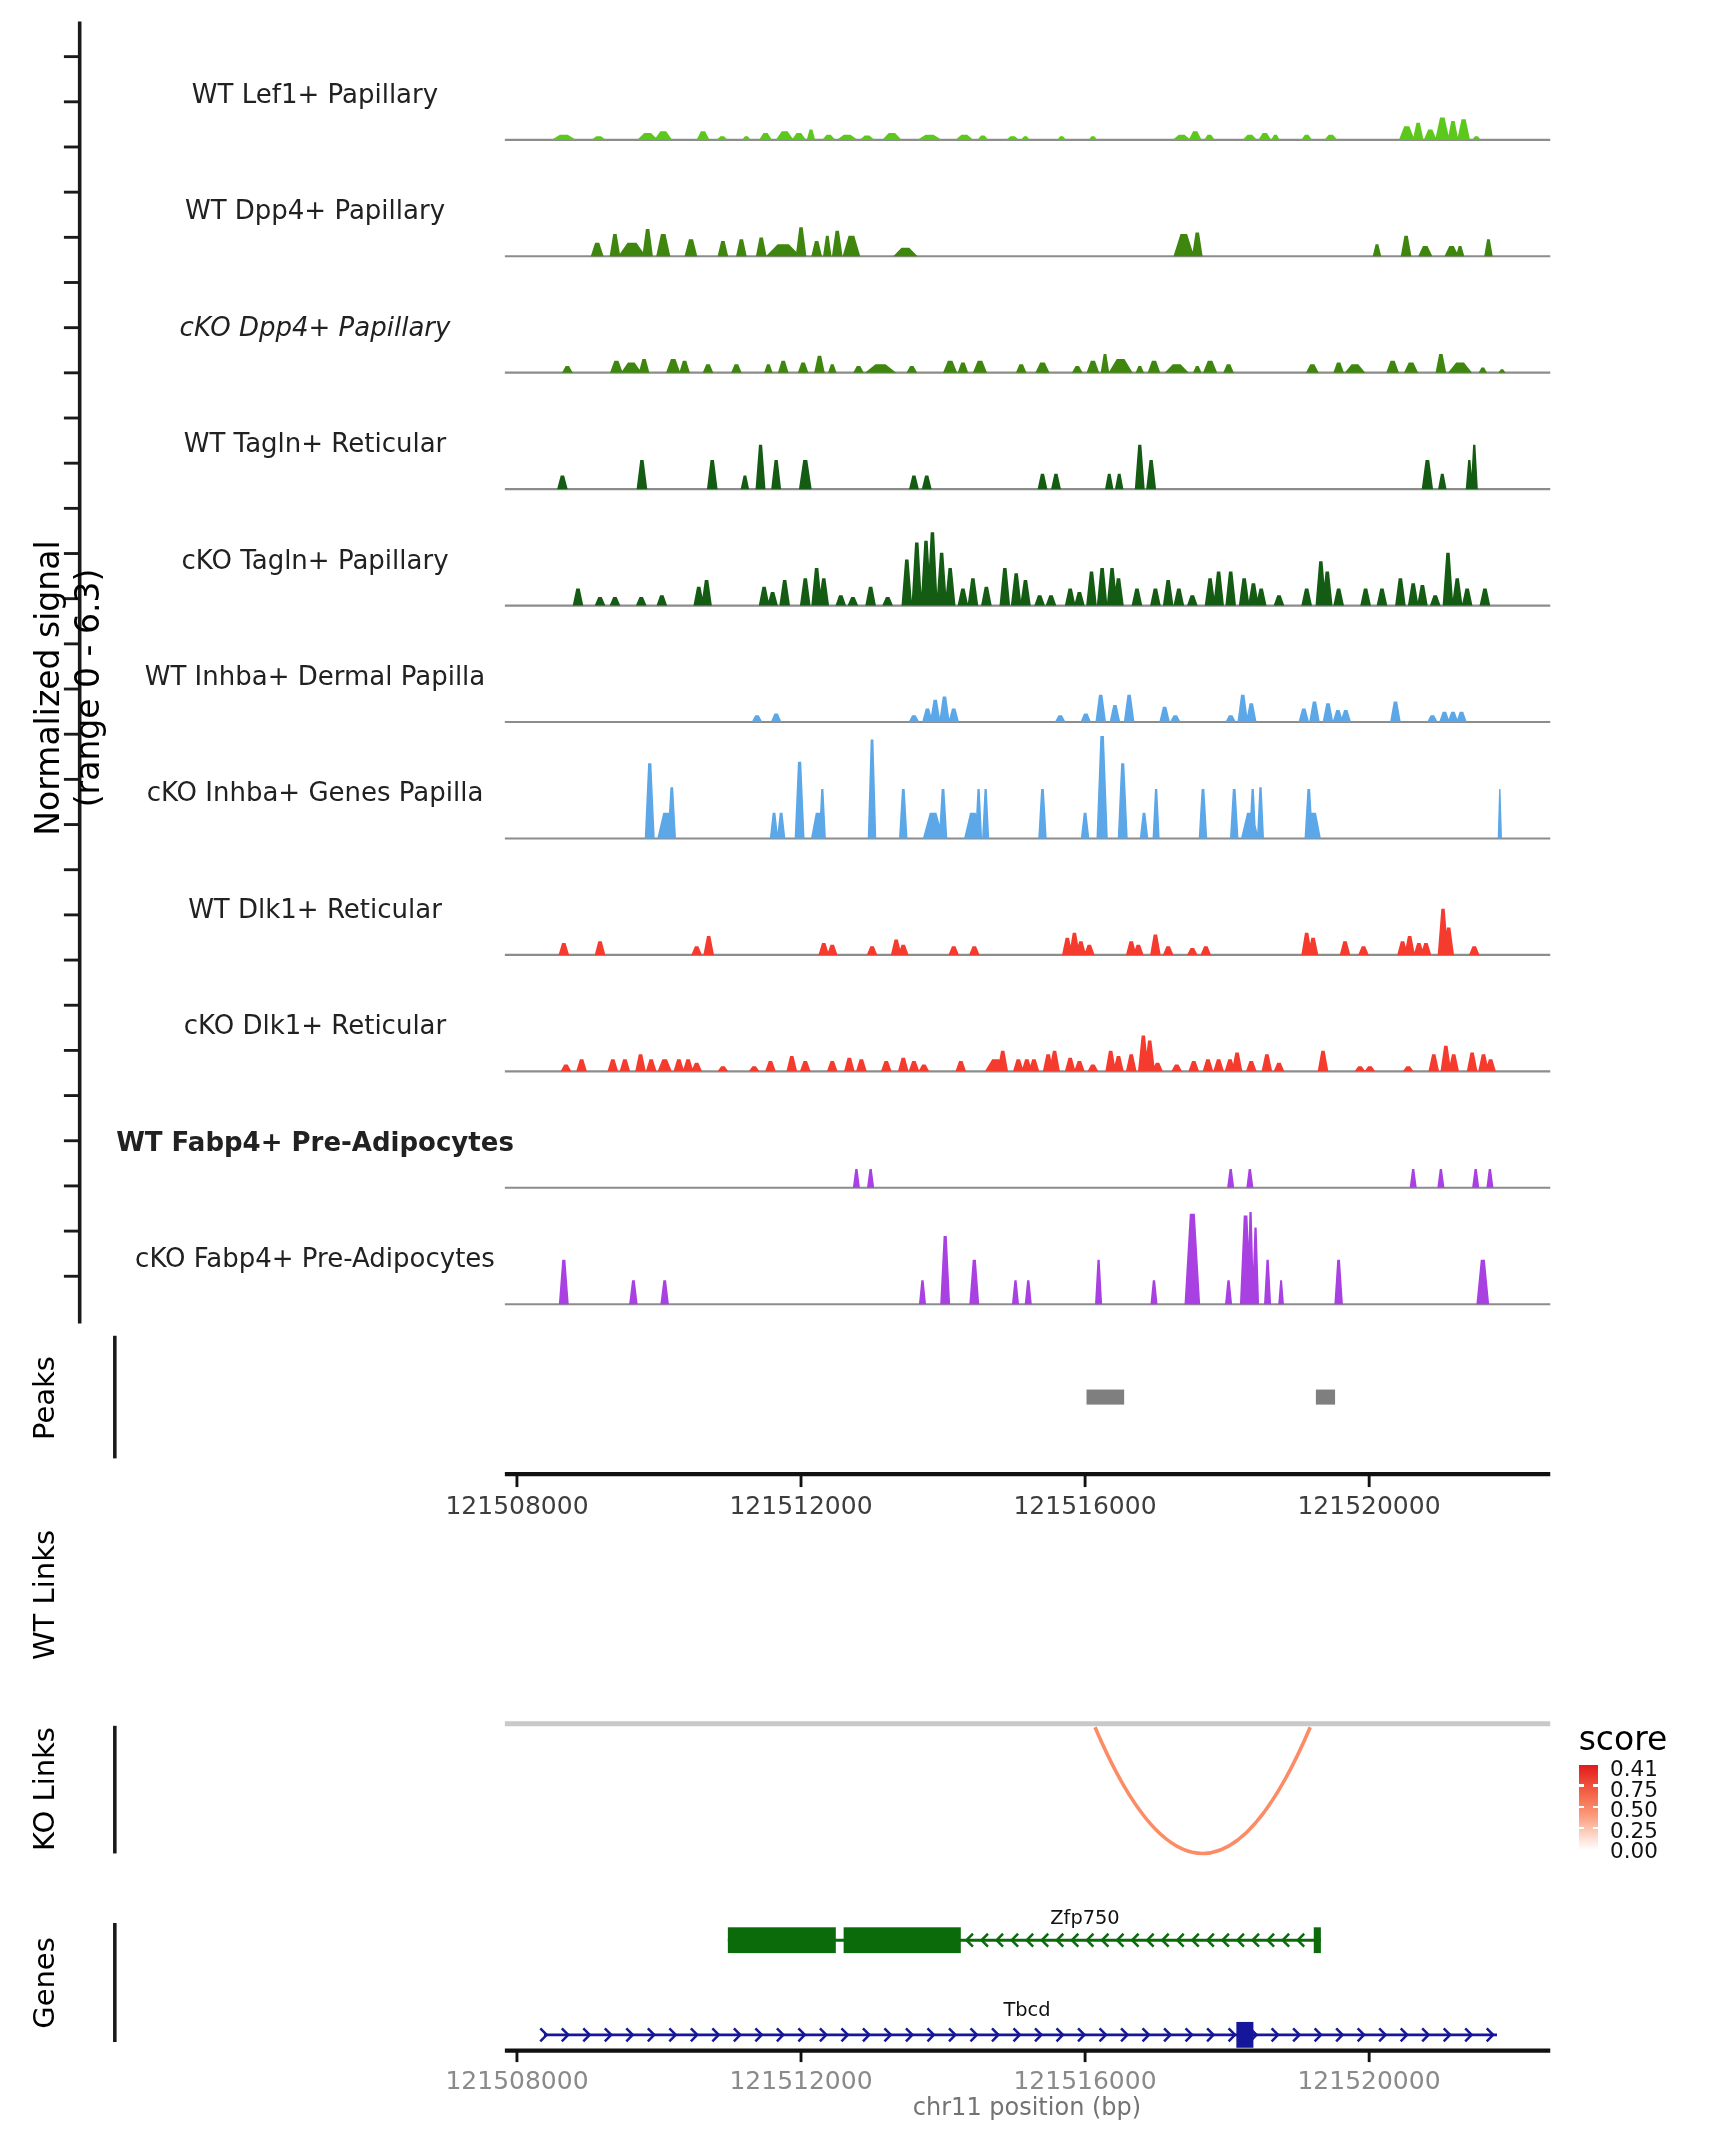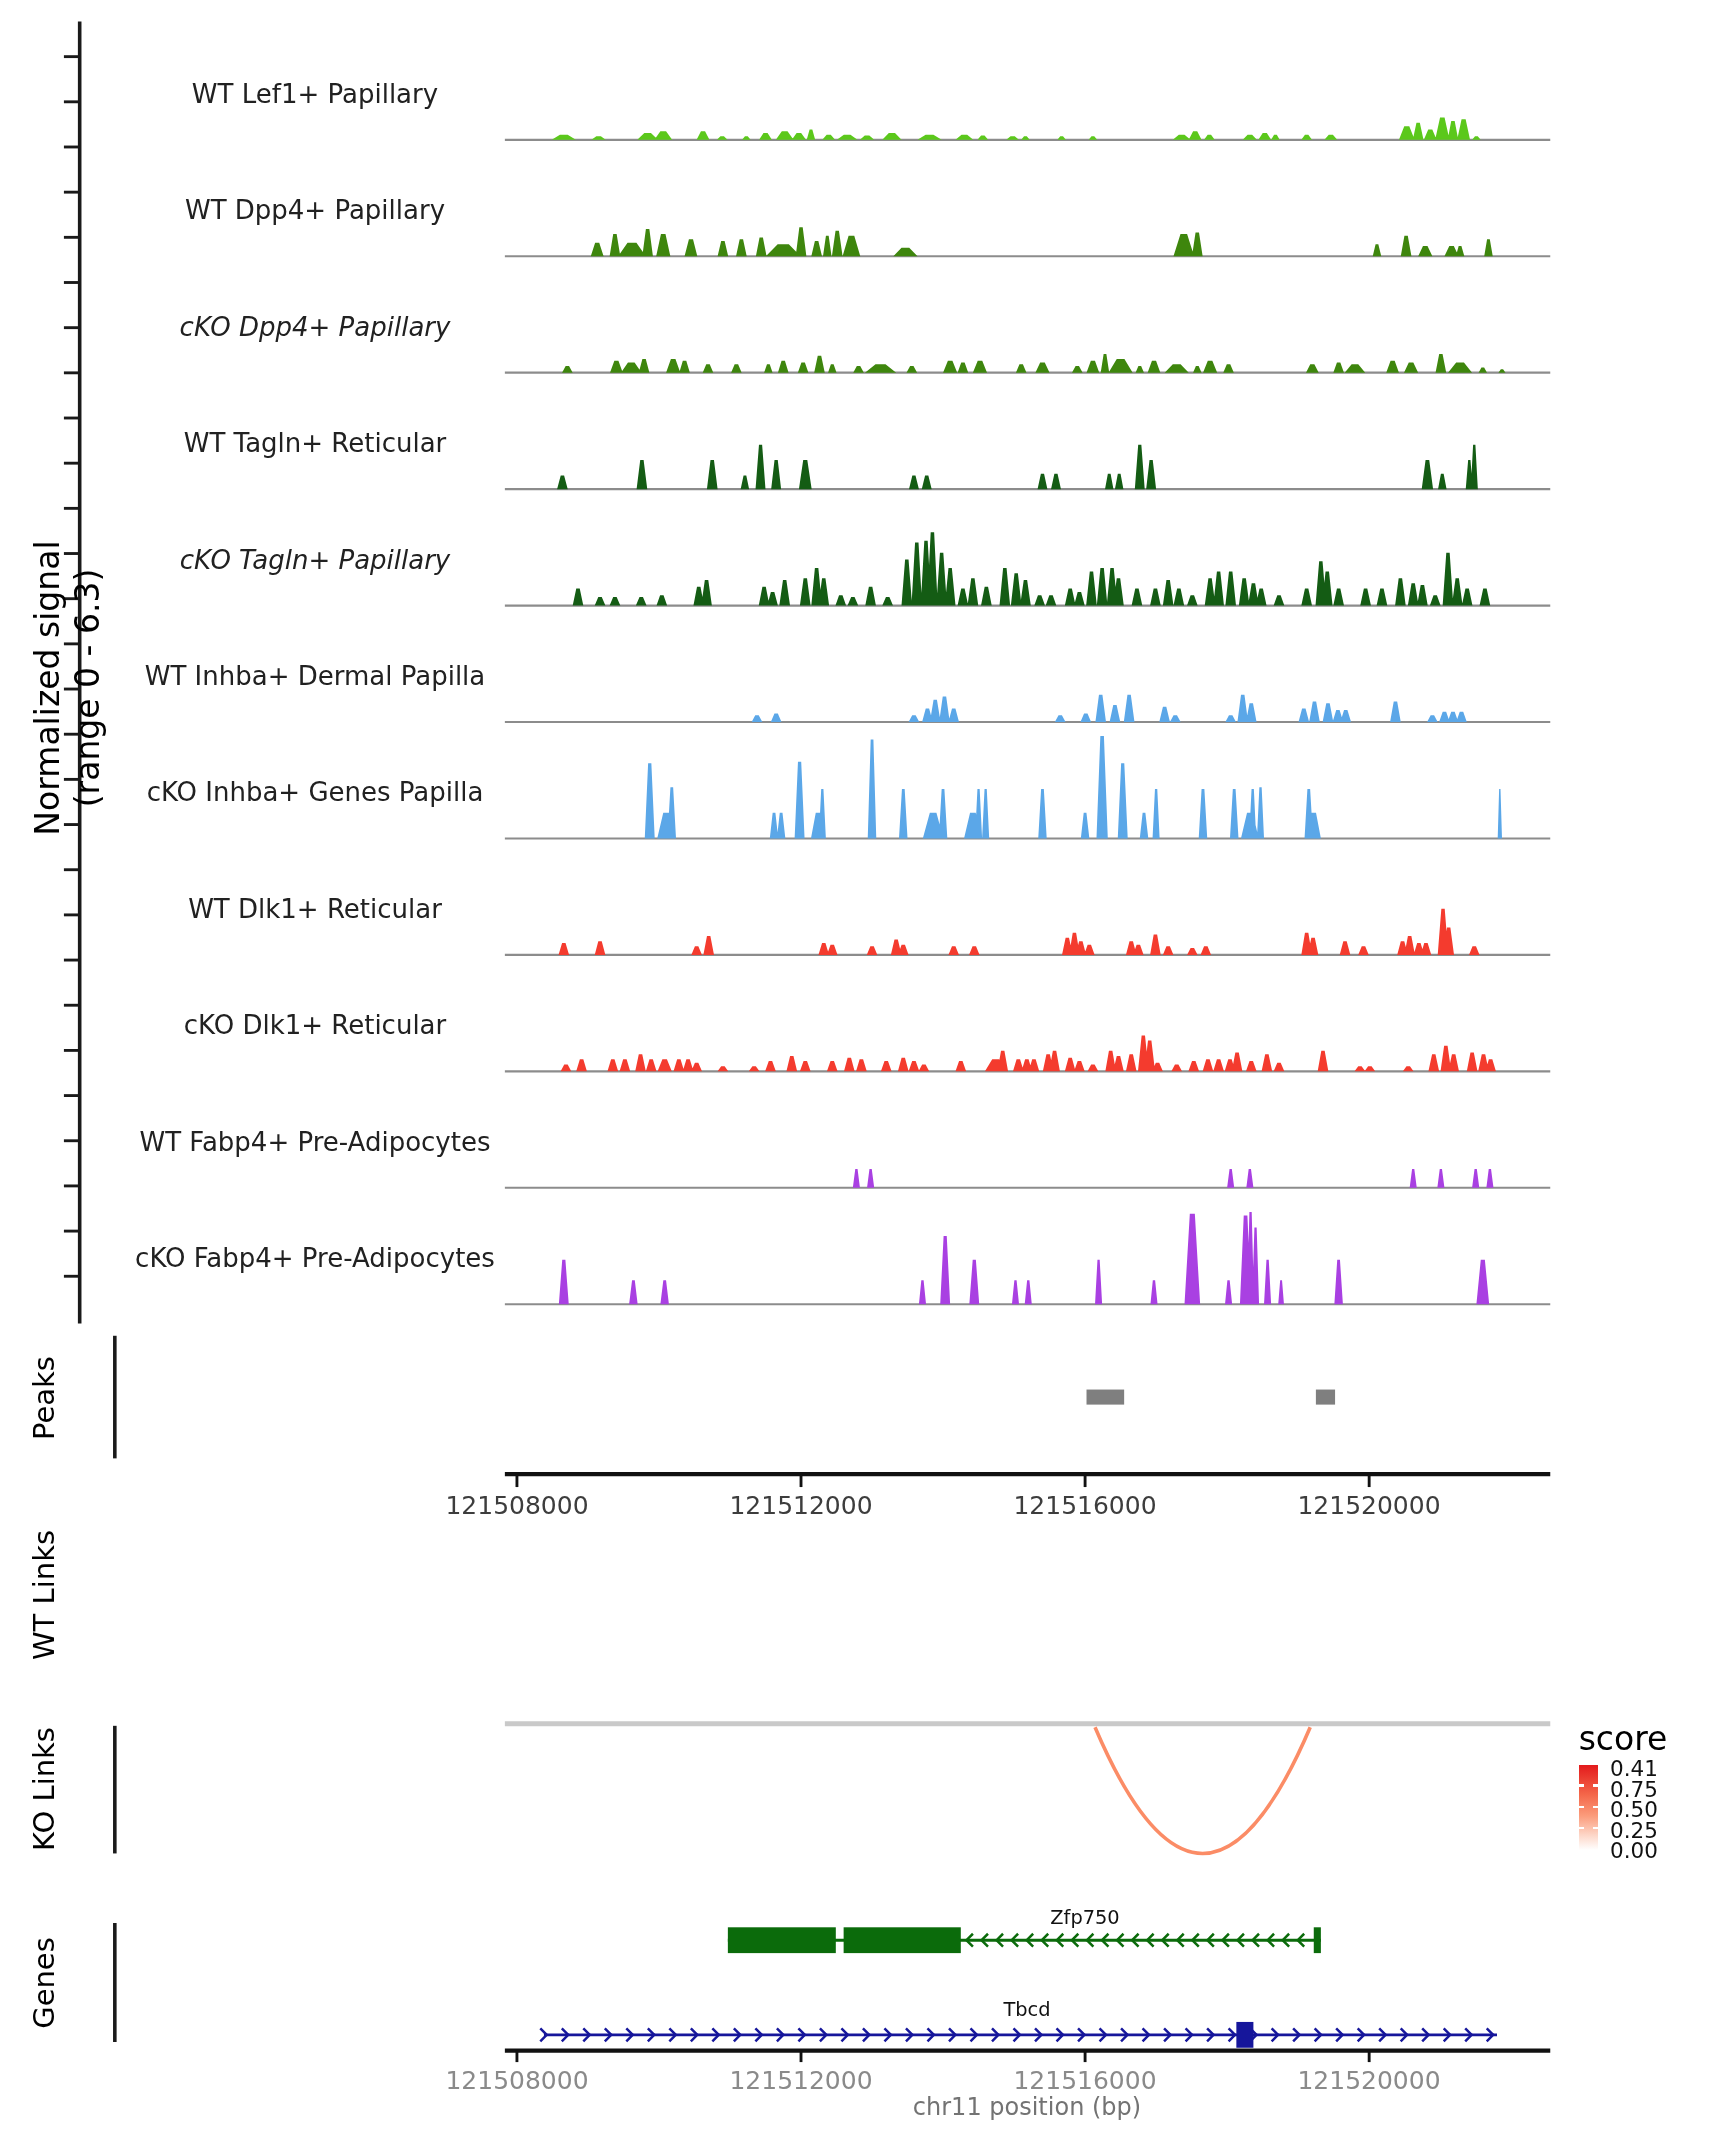--- a/index.html
+++ b/index.html
@@ -134,26 +134,26 @@
     <div class="legend-tick" style="top:1789px">0.75</div>
     <div class="legend-tick" style="top:1809px">0.50</div>
     <div class="legend-tick" style="top:1830px">0.25</div>
     <div class="legend-tick" style="top:1850px">0.00</div>
   </div>
 
 <div class="track-label" style="left: 315px; top: 79px;">WT Lef1+ Papillary</div>
     <div class="track-label" style="left: 315px; top: 195px; text-align: right;">WT Dpp4+ Papillary</div>
     <div class="track-label" style="left: 315px; top: 312px; font-style: italic;">cKO Dpp4+ Papillary</div>
     <div class="track-label" style="left: 315px; top: 428px;">WT Tagln+ Reticular</div>
-    <div class="track-label" style="left: 315px; top: 545px; font-style: italic;">cKO Tagln+ Papillary</div>
+    <div class="track-label" style="left: 315px; top: 545px;">cKO Tagln+ Papillary</div>
     <div class="track-label" style="left: 315px; top: 661px;">WT Inhba+ Dermal Papilla</div>
     <div class="track-label" style="left: 315px; top: 777px;">cKO Inhba+ Genes Papilla</div>
     <div class="track-label" style="left: 315px; top: 894px;">WT Dlk1+ Reticular</div>
     <div class="track-label" style="left: 315px; top: 1010px;">cKO Dlk1+ Reticular</div>
-    <div class="track-label" style="left: 315px; top: 1127px;">WT Fabp4+ Pre-Adipocytes</div>
+    <div class="track-label" style="left: 315px; top: 1127px; font-weight: bold;">WT Fabp4+ Pre-Adipocytes</div>
     <div class="track-label" style="left: 315px; top: 1243px;">cKO Fabp4+ Pre-Adipocytes</div>
     <div class="tick-label ruler-label" style="left: 517px; top: 1491px;">121508000</div>
     <div class="tick-label ruler-label" style="left: 801px; top: 1491px;">121512000</div>
     <div class="tick-label ruler-label" style="left: 1085px; top: 1491px;">121516000</div>
     <div class="tick-label ruler-label" style="left: 1369px; top: 1491px;">121520000</div>
     <div class="tick-label bottom-label" style="left: 517px; top: 2066px;">121508000</div>
     <div class="tick-label bottom-label" style="left: 801px; top: 2066px;">121512000</div>
     <div class="tick-label bottom-label" style="left: 1085px; top: 2066px;">121516000</div>
     <div class="tick-label bottom-label" style="left: 1369px; top: 2066px;">121520000</div>
   </div>

